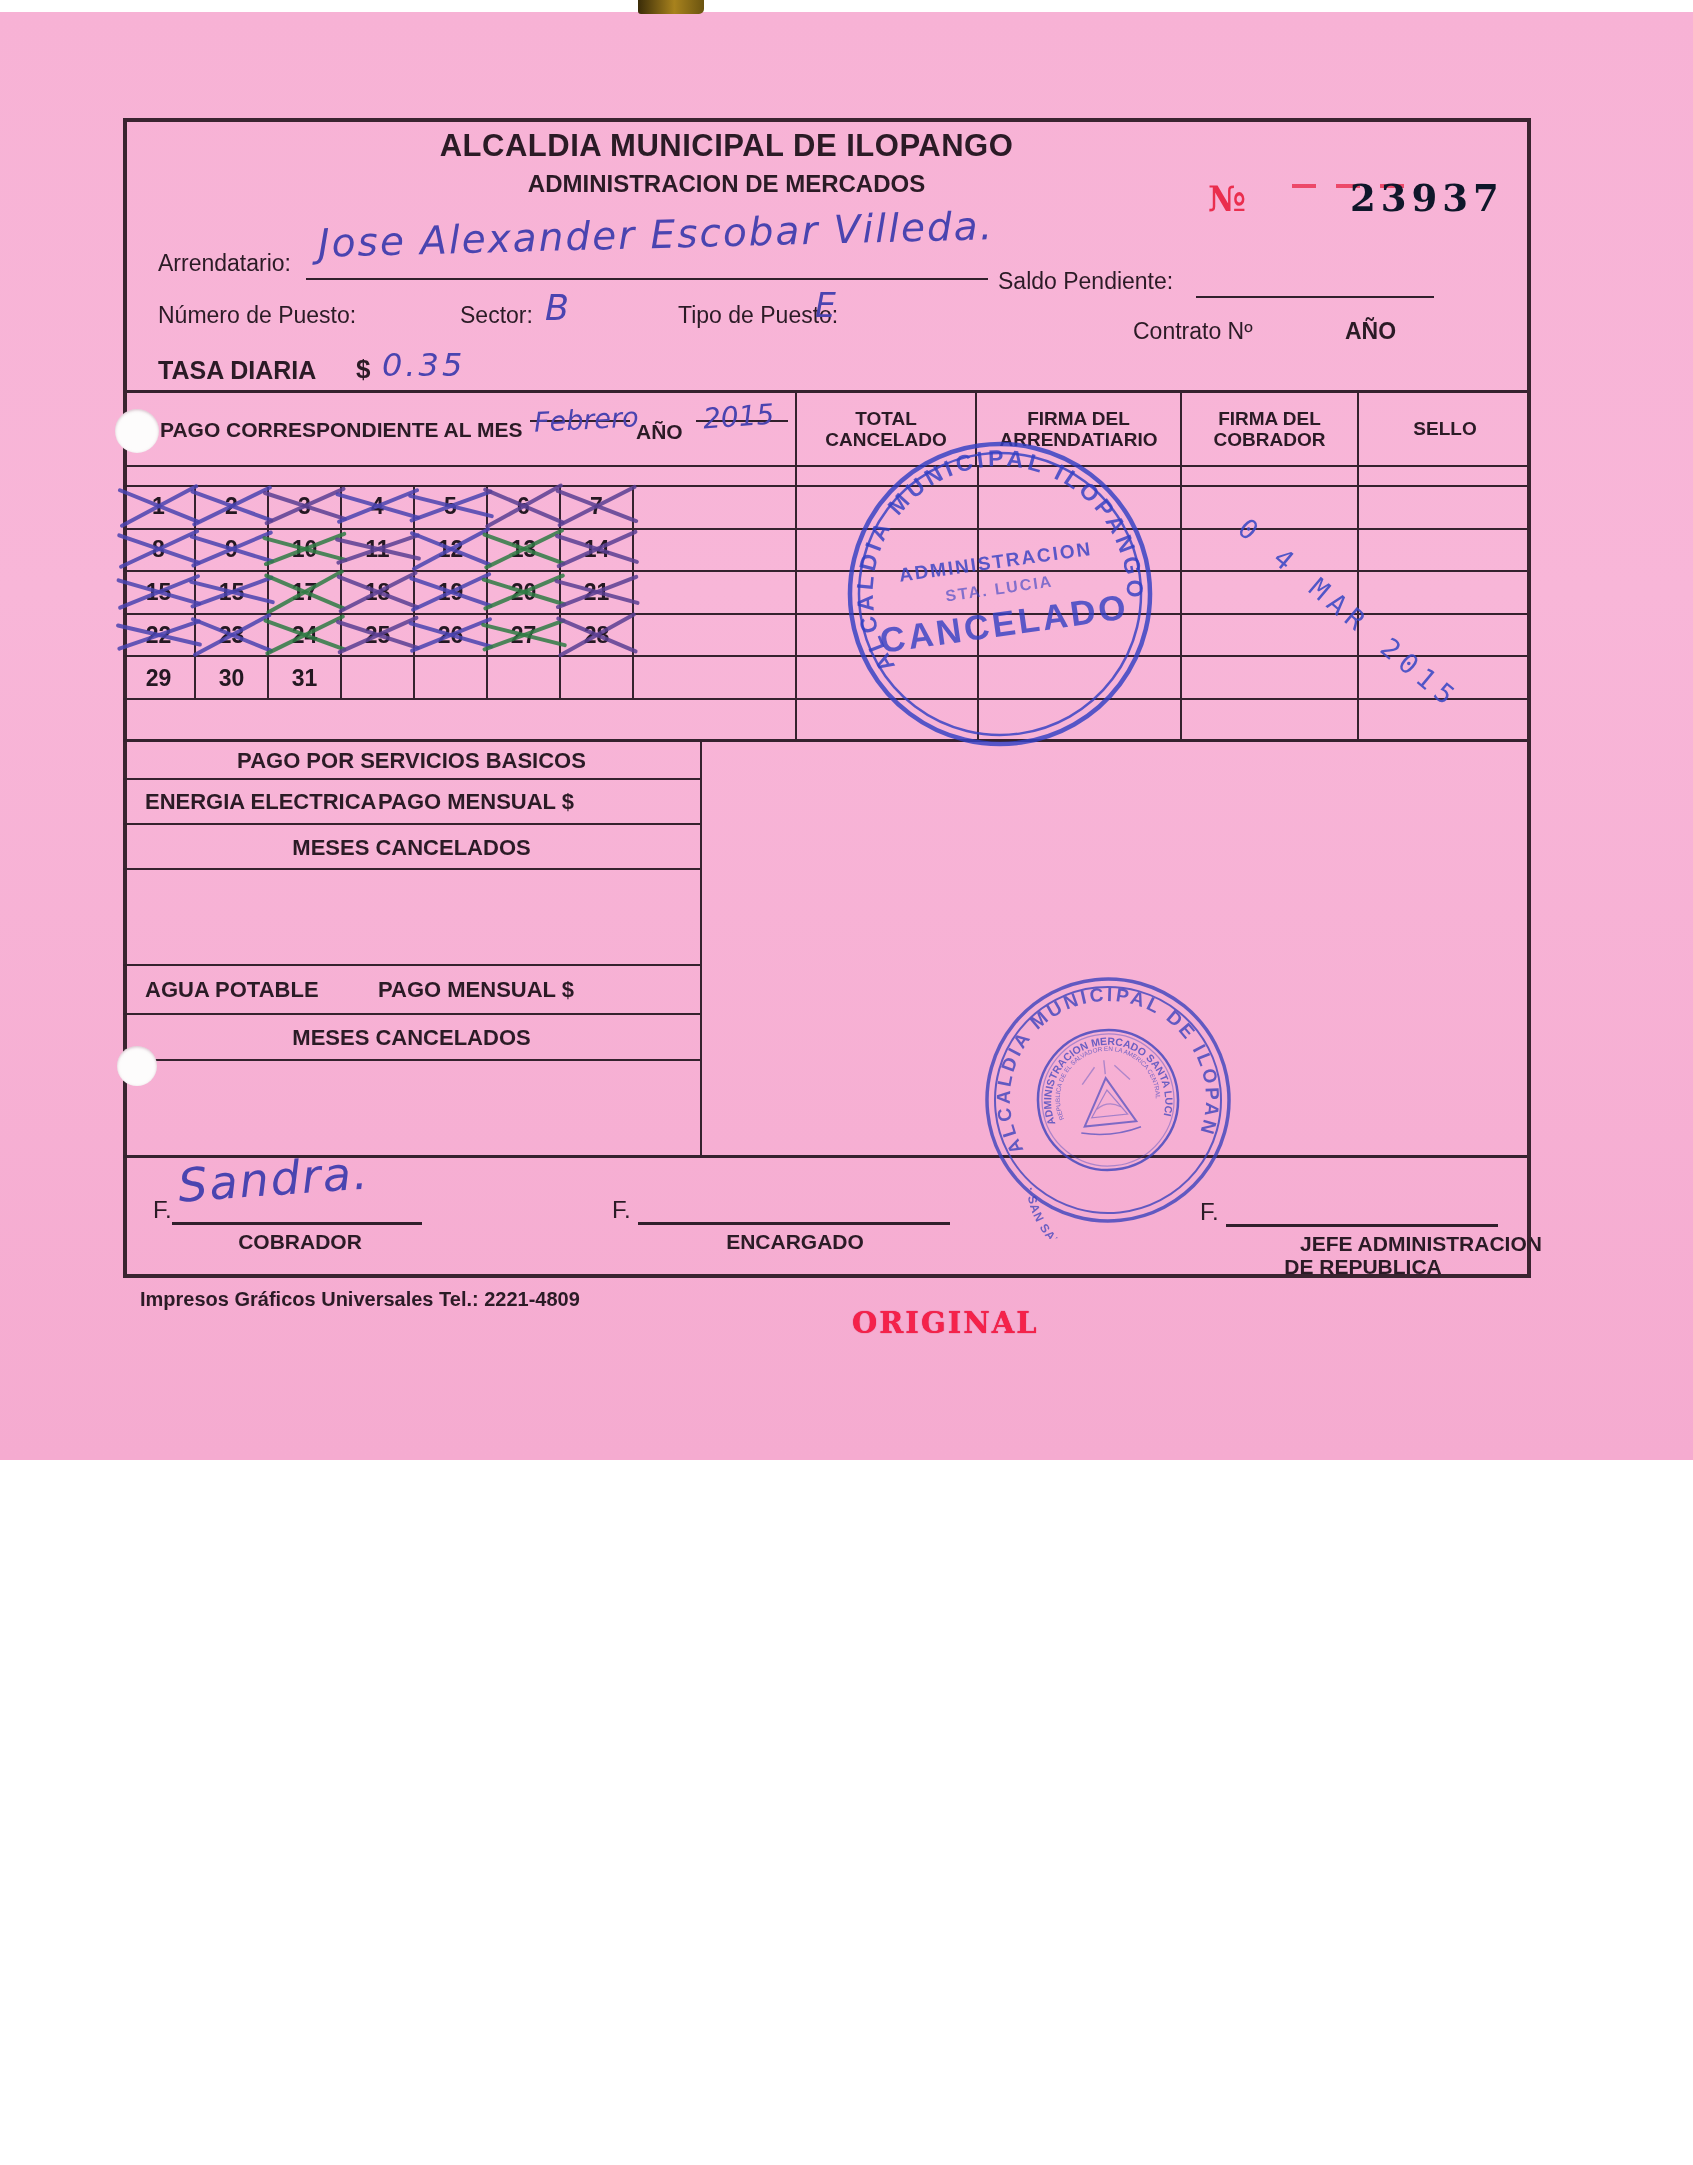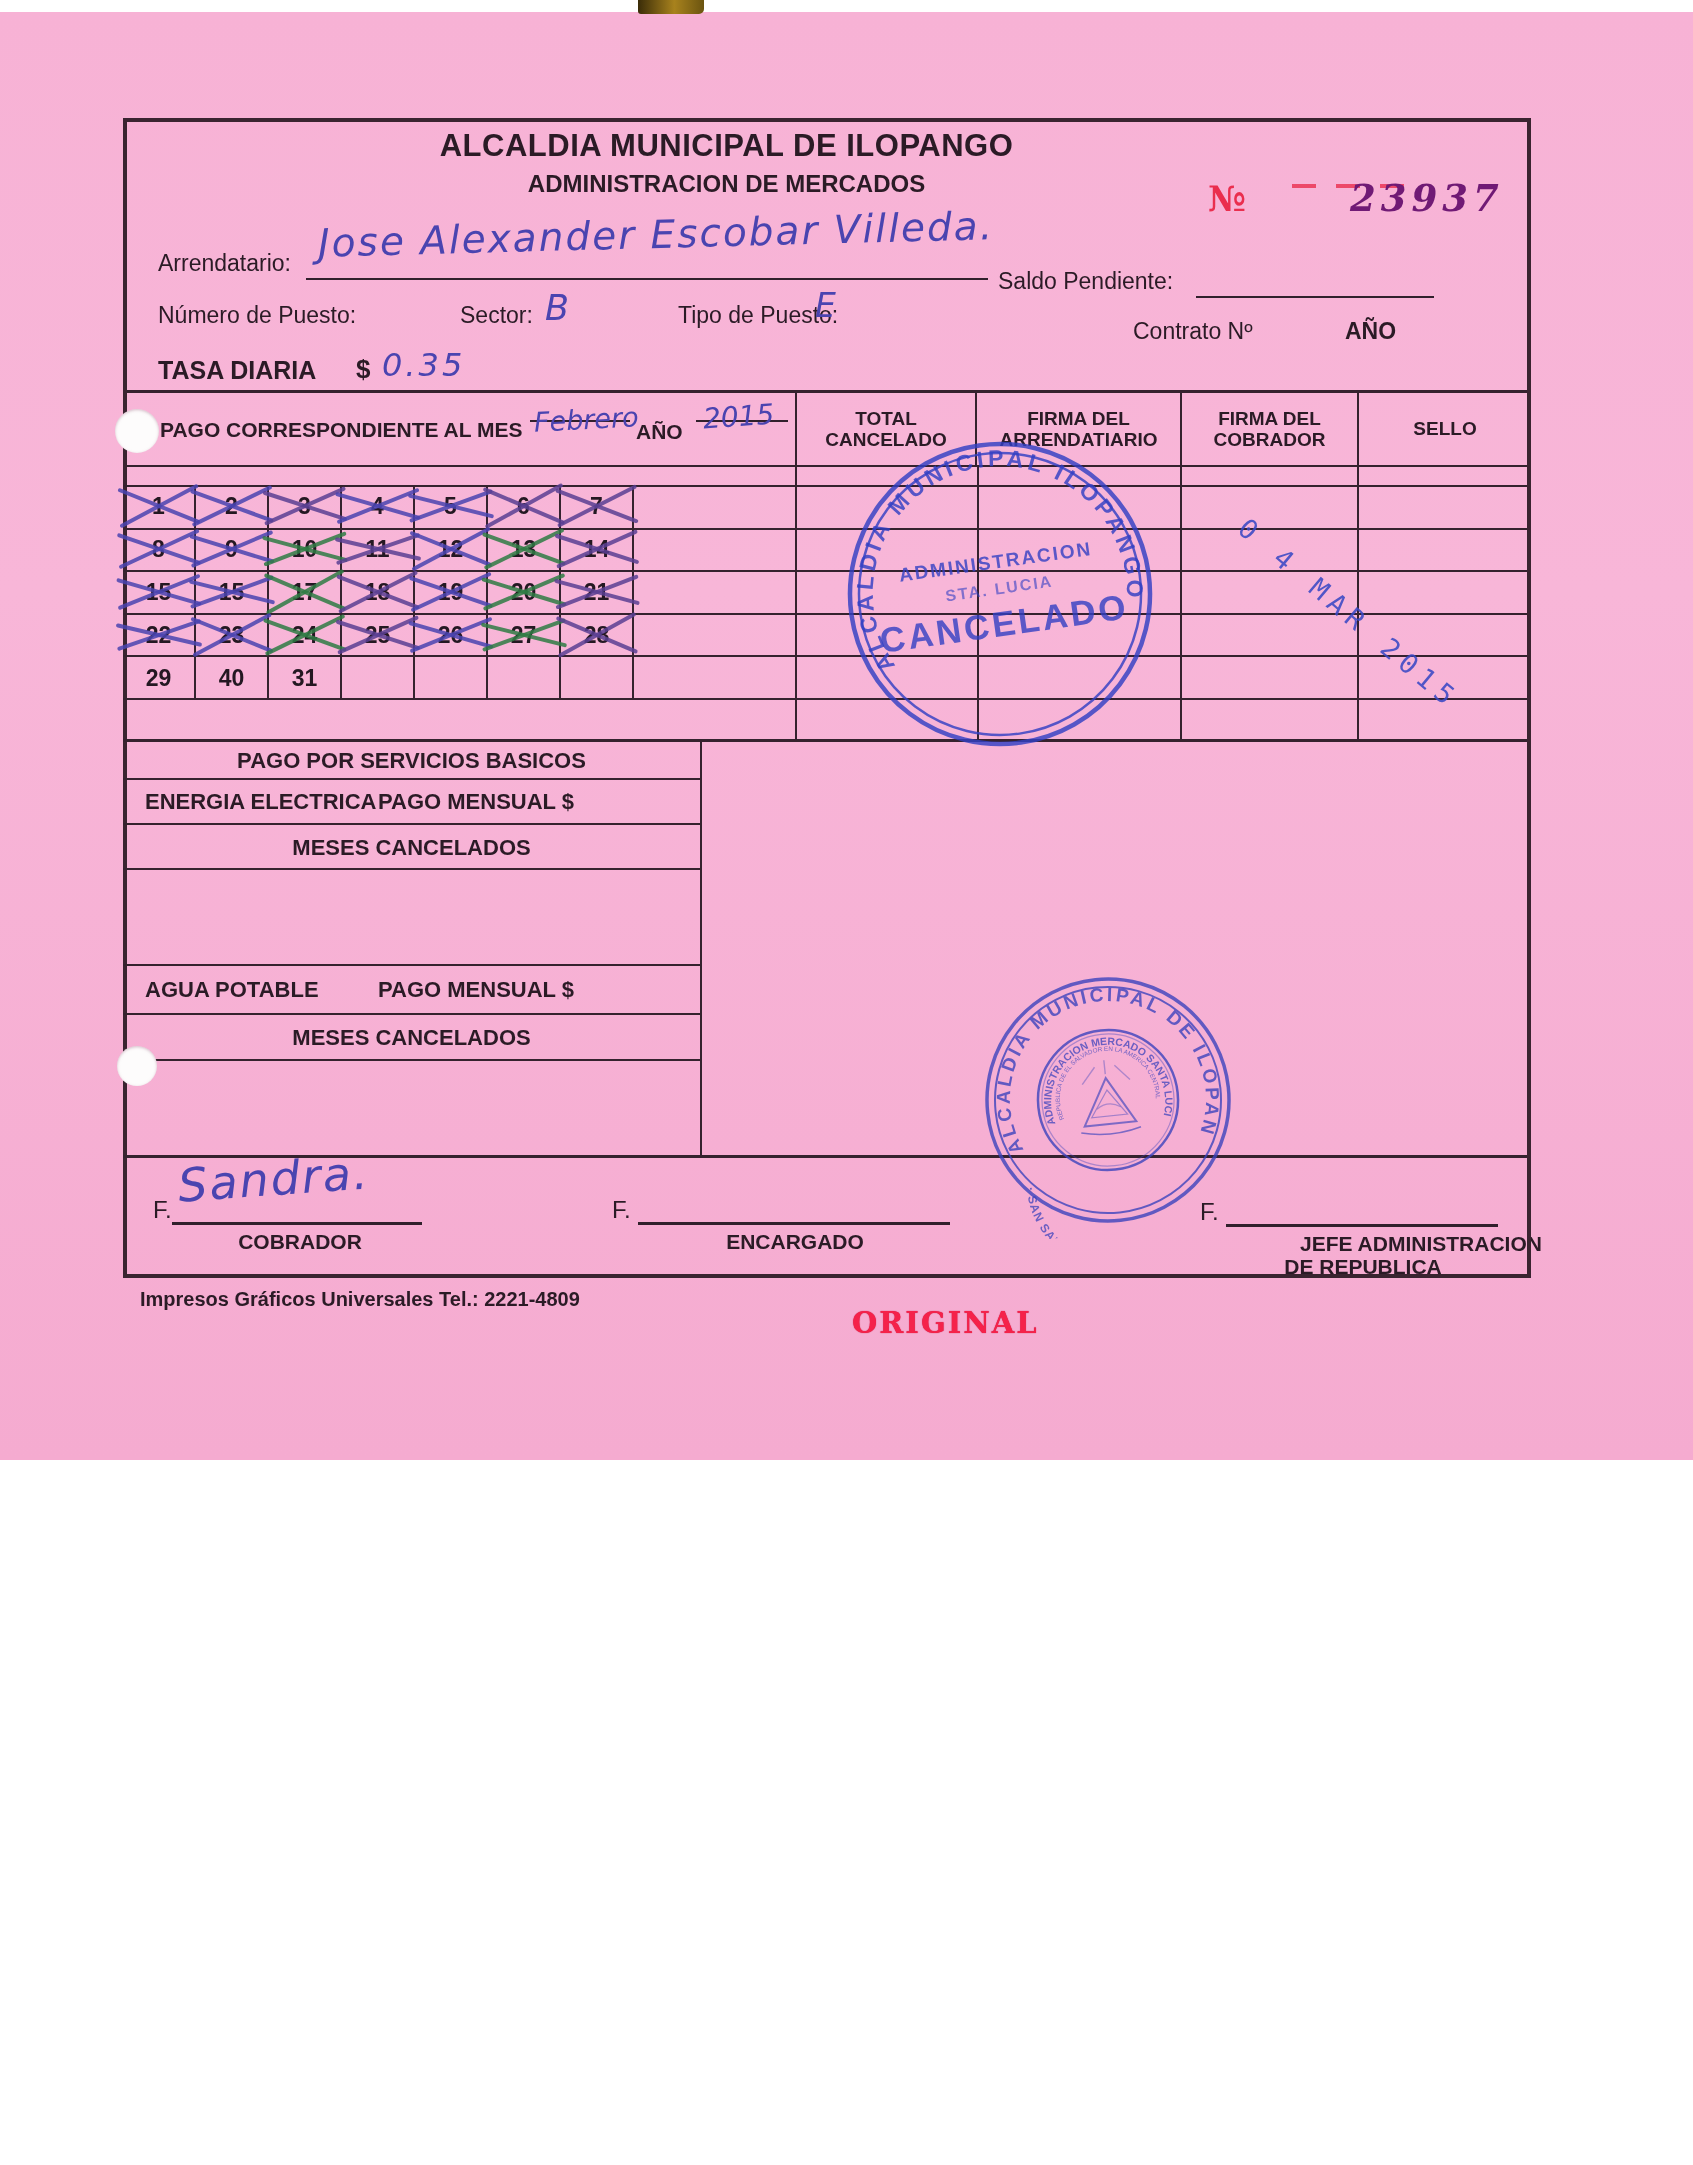--- a/index.html
+++ b/index.html
@@ -60,21 +60,21 @@
   #printer-line{position:absolute;left:140px;top:1288px;font-weight:bold;font-size:20px;}
   #copy-type{position:absolute;left:852px;top:1306px;font-family:"DejaVu Serif",serif;
              font-weight:bold;font-size:29px;letter-spacing:2px;color:#f5224a;
              text-shadow:0 0 1px #c2103a;}
   
   #num-label{position:absolute;left:1208px;top:178px;font-family:"DejaVu Serif",serif;
              font-weight:bold;font-size:35px;color:#ea2e4e;}
   #num-dashes{position:absolute;left:1292px;top:184px;width:122px;height:4px;opacity:.8;
              background:repeating-linear-gradient(90deg,#ea2e4e 0 24px,transparent 24px 44px);}
   #num-value{position:absolute;left:1350px;top:176px;font-family:"DejaVu Serif",serif;
-             font-weight:bold;font-size:37px;letter-spacing:5px;color:#701a75;font-style:italic;}
+             font-weight:bold;font-size:37px;letter-spacing:5px;color:#0f172a;}
 </style>
 </head>
 <body>
 
 <div id="canvas">
 
   <div id="paper"></div>
   <div id="scan-sliver"></div>
 
   <div id="form"></div>
@@ -282,21 +282,21 @@
       <div class="day-cell">
         <span class="day-num">28</span>
         <div class="xmark" style="background: rgb(91, 63, 147); transform: rotate(23deg);"></div>
         <div class="xmark" style="background: rgb(91, 63, 147); transform: rotate(-29deg);"></div>
       </div>
       <div class="day-cell"></div>
       <div class="day-cell">
         <span class="day-num">29</span>
       </div>
       <div class="day-cell">
-        <span class="day-num">40</span>
+        <span class="day-num">30</span>
       </div>
       <div class="day-cell">
         <span class="day-num">31</span>
       </div>
       <div class="day-cell"></div>
       <div class="day-cell"></div>
       <div class="day-cell"></div>
       <div class="day-cell"></div>
       <div class="day-cell"></div>
     </div>

